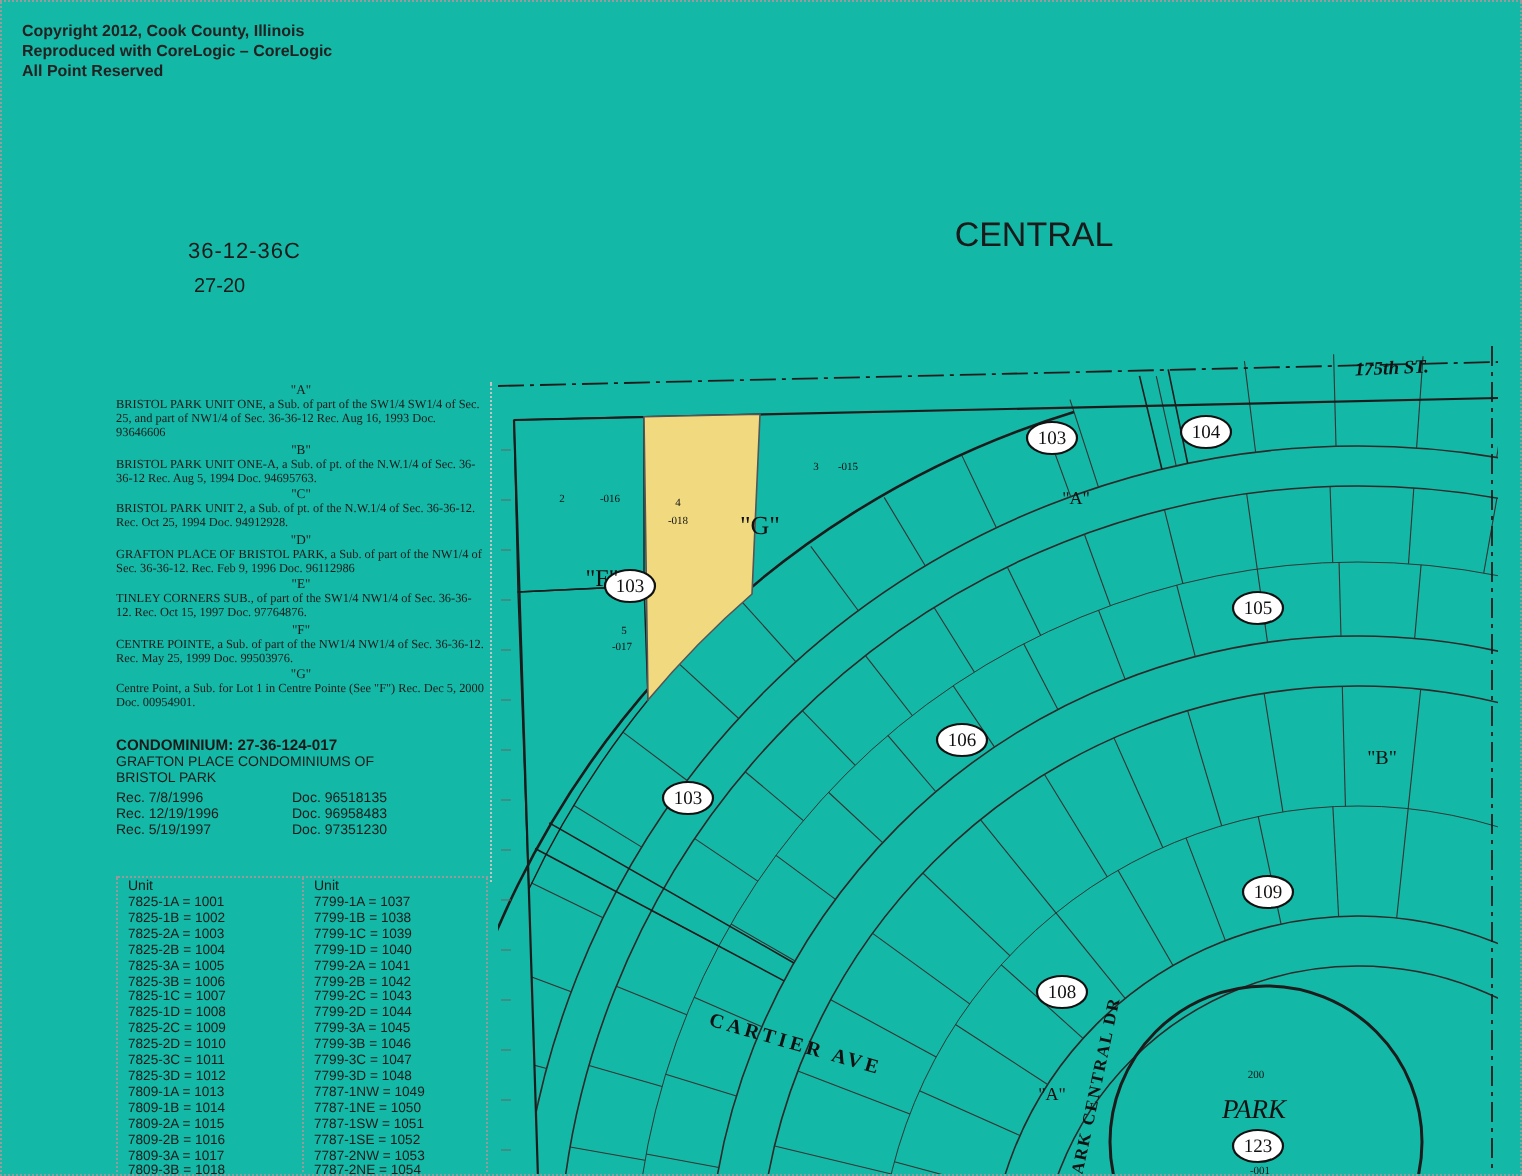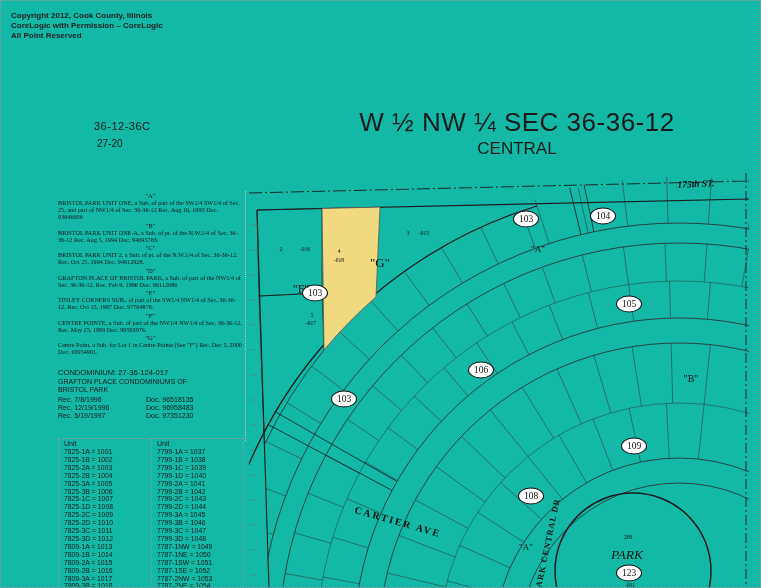--- a/index.html
+++ b/index.html
@@ -11,50 +11,49 @@
   .sec-code{left:93px;top:119px;font-size:11px;letter-spacing:.5px;}
   .sec-sub{left:96px;top:137px;font-size:10px;}
   .title-block{left:300px;top:106px;width:432px;text-align:center;}
   .title-main{font-size:26px;letter-spacing:.5px;}
   .title-sub{font-size:17px;margin-top:1px;}
   .legal-list{left:57px;top:191px;width:185px;font-family:"Liberation Serif",serif;}
   .legal-entry{margin-bottom:1.5px;}
   .legal-letter{text-align:center;font-size:6.6px;line-height:7px;}
   .legal-text{font-size:6.2px;line-height:7px;}
   .condo{left:57px;top:368px;width:190px;font-size:7px;line-height:8px;}
-  .condo-header{font-size:7.6px;margin-bottom:1px;}
+  .condo-header{font-size:7.6px;margin-bottom:1px;font-weight:bold;}
   .condo-name{width:150px;}
   .condo-records{margin-top:2px;}
   .condo-row{display:flex;}
   .condo-rec{width:88px;}
   .unit-table{left:57px;top:437px;width:186px;display:flex;border-top:1px dotted #999;}
   .unit-col{width:50%;border-left:1px dotted #999;padding:1px 0 0 5px;box-sizing:border-box;}
   .unit-col:last-child{border-right:1px dotted #999;}
   .unit-header{font-size:7px;line-height:8px;}
   .unit-row{font-size:6.8px;line-height:7.9px;white-space:nowrap;}
   .scan-divider{left:244px;top:190px;height:250px;width:0;border-left:1px dotted #c2c2c2;}
   .map-wrap{left:248px;top:172px;width:500px;height:416px;}
   svg text{font-family:"Liberation Serif",serif;fill:#111;}
 </style>
 </head>
 <body>
 
 <div class="page">
 
   <div class="abs copyright">
     <div>Copyright 2012, Cook County, Illinois</div>
-    <div>CoreLogic with Permission – CoreLogic</div>
+    <div>Reproduced with CoreLogic – CoreLogic</div>
     <div>All Point Reserved</div>
   </div>
 
   <div class="abs sec-code">36-12-36C</div>
   <div class="abs sec-sub">27-20</div>
 
   <div class="abs title-block">
-    <div class="title-main">W ½ NW ¼ SEC 36-36-12</div>
     <div class="title-sub">CENTRAL</div>
   </div>
 
   <div class="abs legal-list">
       <div class="legal-entry">
         <div class="legal-letter">"A"</div>
         <div class="legal-text">BRISTOL PARK UNIT ONE, a Sub. of part of the SW1/4 SW1/4 of Sec. 25, and part of NW1/4 of Sec. 36-36-12   Rec. Aug 16, 1993 Doc. 93646606</div>
       </div>
       <div class="legal-entry">
         <div class="legal-letter">"B"</div>

